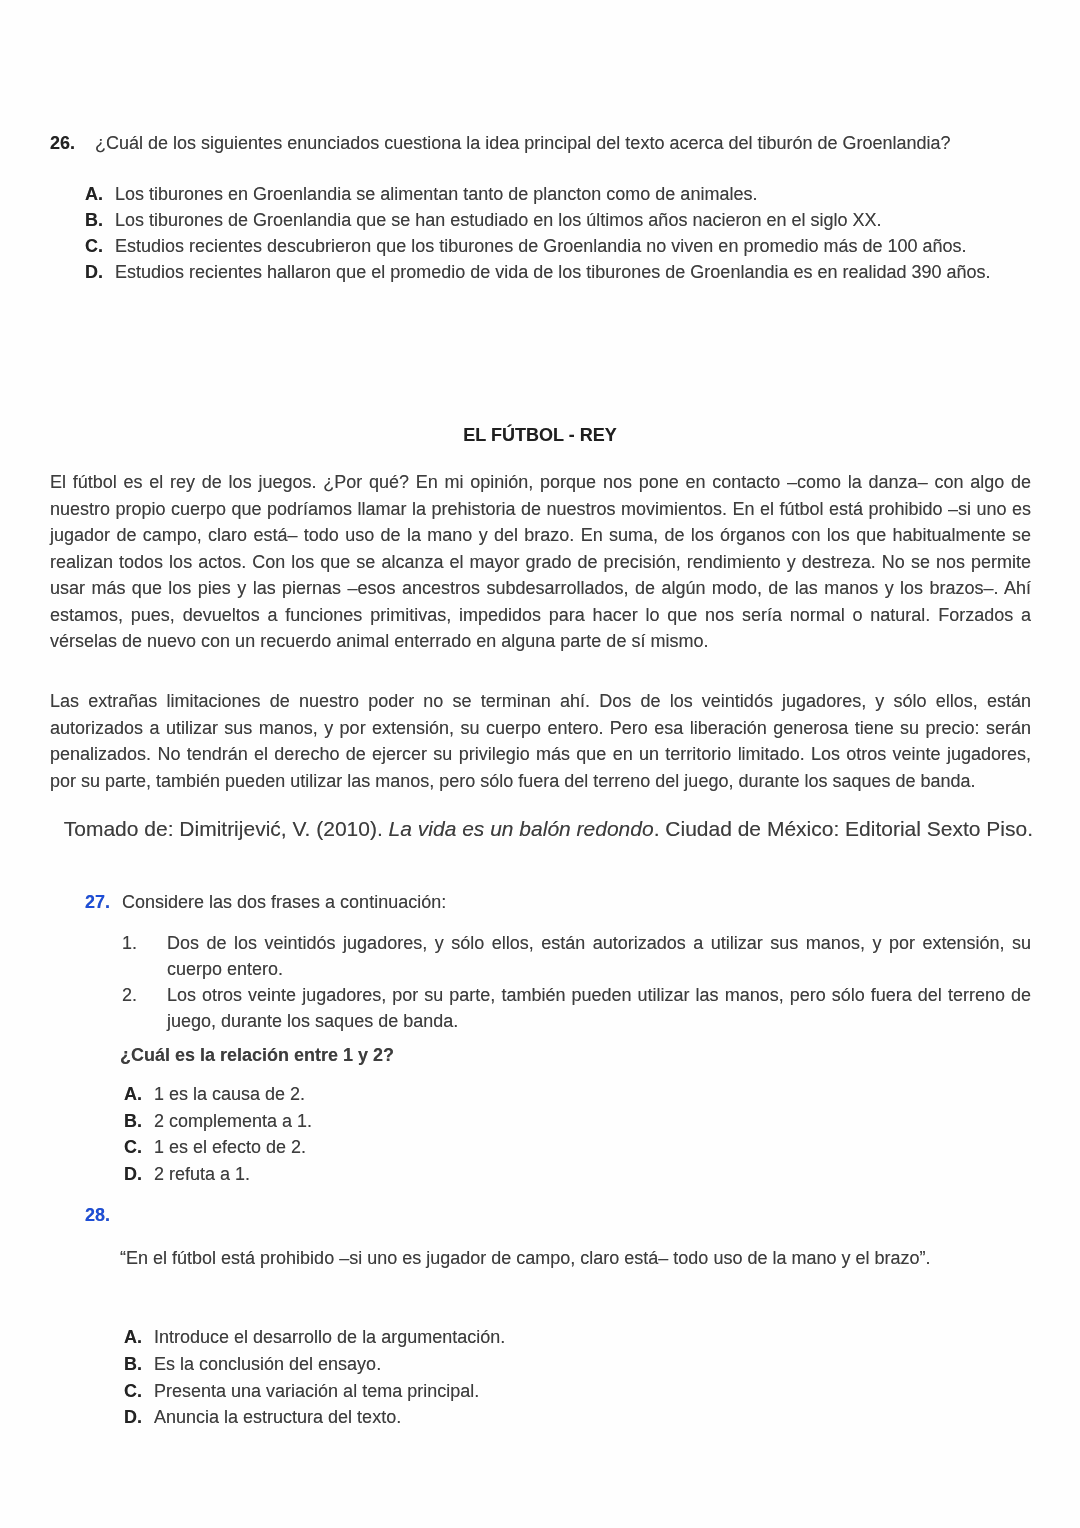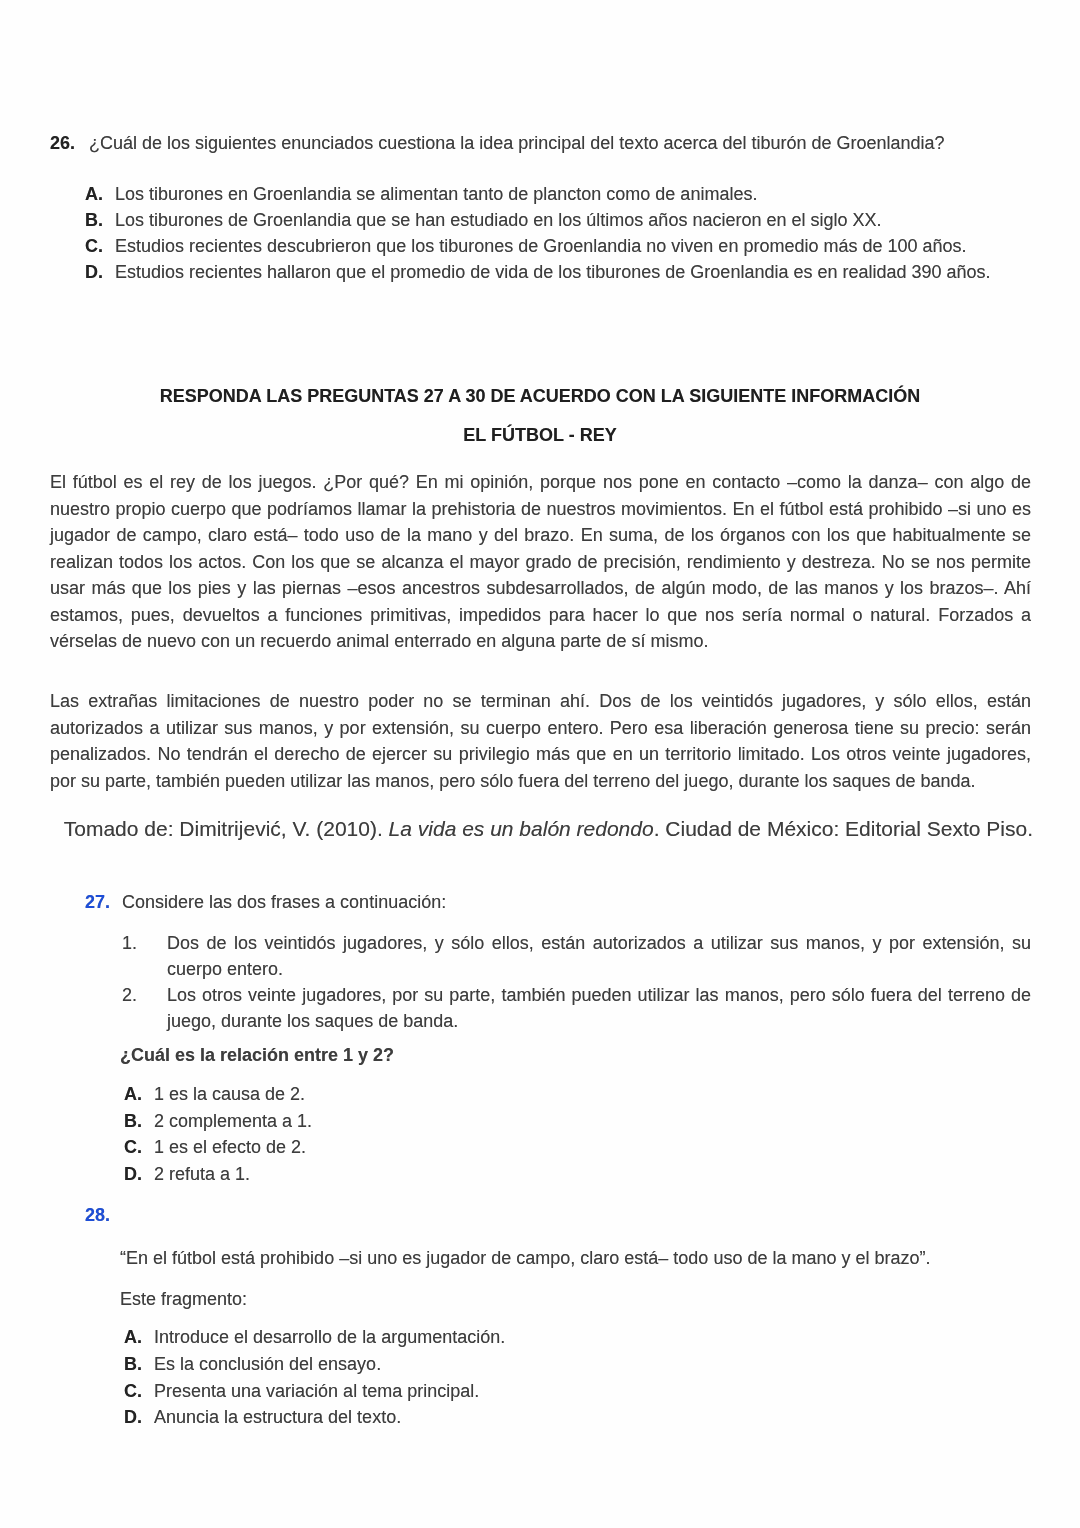--- a/index.html
+++ b/index.html
@@ -12,21 +12,21 @@
     font-size:18px;
     line-height:26px;
     overflow:hidden;
     text-shadow:0 0 .5px rgba(80,80,80,.55);
   }
   .abs{position:absolute;}
   .just{text-align:justify;text-justify:inter-word;}
   .right{text-align:right;}
 
   .qfirst{left:50px;width:981px;}
-  .qfirst .qnum{font-weight:bold;color:#232323;margin-right:14px;}
+  .qfirst .qnum{font-weight:bold;color:#232323;margin-right:20px;}
 
   .optlist{display:block;}
   .opt{display:flex;}
   .opt .letter{flex:0 0 30px;font-weight:bold;color:#232323;}
   .opt .otext{flex:1;text-align:justify;}
 
   .qrow{display:flex;}
   .qrow .qnum{flex:0 0 37px;font-weight:bold;color:#1d4ed8;}
 
   .numitem{display:flex;}
@@ -57,21 +57,20 @@
     <div class="opt">
       <span class="letter">C.</span>
       <span class="otext">Estudios recientes descubrieron que los tiburones de Groenlandia no viven en promedio más de 100 años.</span>
     </div>
     <div class="opt">
       <span class="letter">D.</span>
       <span class="otext">Estudios recientes hallaron que el promedio de vida de los tiburones de Groenlandia es en realidad 390 años.</span>
     </div>
   </div>
 
-  <div class="abs hdr" style="top:383px;">RESPONDA LAS PREGUNTAS 27 A 30 DE ACUERDO CON LA SIGUIENTE INFORMACIÓN</div>
   <div class="abs hdr" style="top:422px;">EL FÚTBOL - REY</div>
 
   <p class="abs para just" style="top:451px;">El fútbol es el rey de los juegos. ¿Por qué? En mi opinión, porque nos pone en contacto –como la danza– con algo de nuestro propio cuerpo que podríamos llamar la prehistoria de nuestros movimientos. En el fútbol está prohibido –si uno es jugador de campo, claro está– todo uso de la mano y del brazo. En suma, de los órganos con los que habitualmente se realizan todos los actos. Con los que se alcanza el mayor grado de precisión, rendimiento y destreza. No se nos permite usar más que los pies y las piernas –esos ancestros subdesarrollados, de algún modo, de las manos y los brazos–. Ahí estamos, pues, devueltos a funciones primitivas, impedidos para hacer lo que nos sería normal o natural. Forzados a vérselas de nuevo con un recuerdo animal enterrado en alguna parte de sí mismo.</p>
   <p class="abs para just" style="top:670px;">Las extrañas limitaciones de nuestro poder no se terminan ahí. Dos de los veintidós jugadores, y sólo ellos, están autorizados a utilizar sus manos, y por extensión, su cuerpo entero. Pero esa liberación generosa tiene su precio: serán penalizados. No tendrán el derecho de ejercer su privilegio más que en un territorio limitado. Los otros veinte jugadores, por su parte, también pueden utilizar las manos, pero sólo fuera del terreno del juego, durante los saques de banda.</p>
 
   <div class="abs cite right" style="top:816px;"><span>Tomado de: Dimitrijević, V. (2010). </span><i>La vida es un balón redondo</i><span>. Ciudad de México: Editorial Sexto Piso.</span></div>
 
   <div class="abs qrow" style="top:889px;left:85px;width:946px;">
     <span class="qnum">27.</span>
     <span>Considere las dos frases a continuación:</span>
@@ -108,21 +107,20 @@
       <span>2 refuta a 1.</span>
     </div>
   </div>
 
   <div class="abs qrow" style="top:1202px;left:85px;width:946px;">
     <span class="qnum">28.</span>
   </div>
 
   <div class="abs" style="top:1245px;left:120px;width:911px;">“En el fútbol está prohibido –si uno es jugador de campo, claro está– todo uso de la mano y el brazo”.</div>
 
-  <div class="abs" style="top:1286px;left:120px;width:911px;">Este fragmento:</div>
 
   <div class="abs optlist" style="top:1324px;left:124px;width:907px;line-height:26.8px;">
     <div class="opt">
       <span class="letter">A.</span>
       <span>Introduce el desarrollo de la argumentación.</span>
     </div>
     <div class="opt">
       <span class="letter">B.</span>
       <span>Es la conclusión del ensayo.</span>
     </div>

